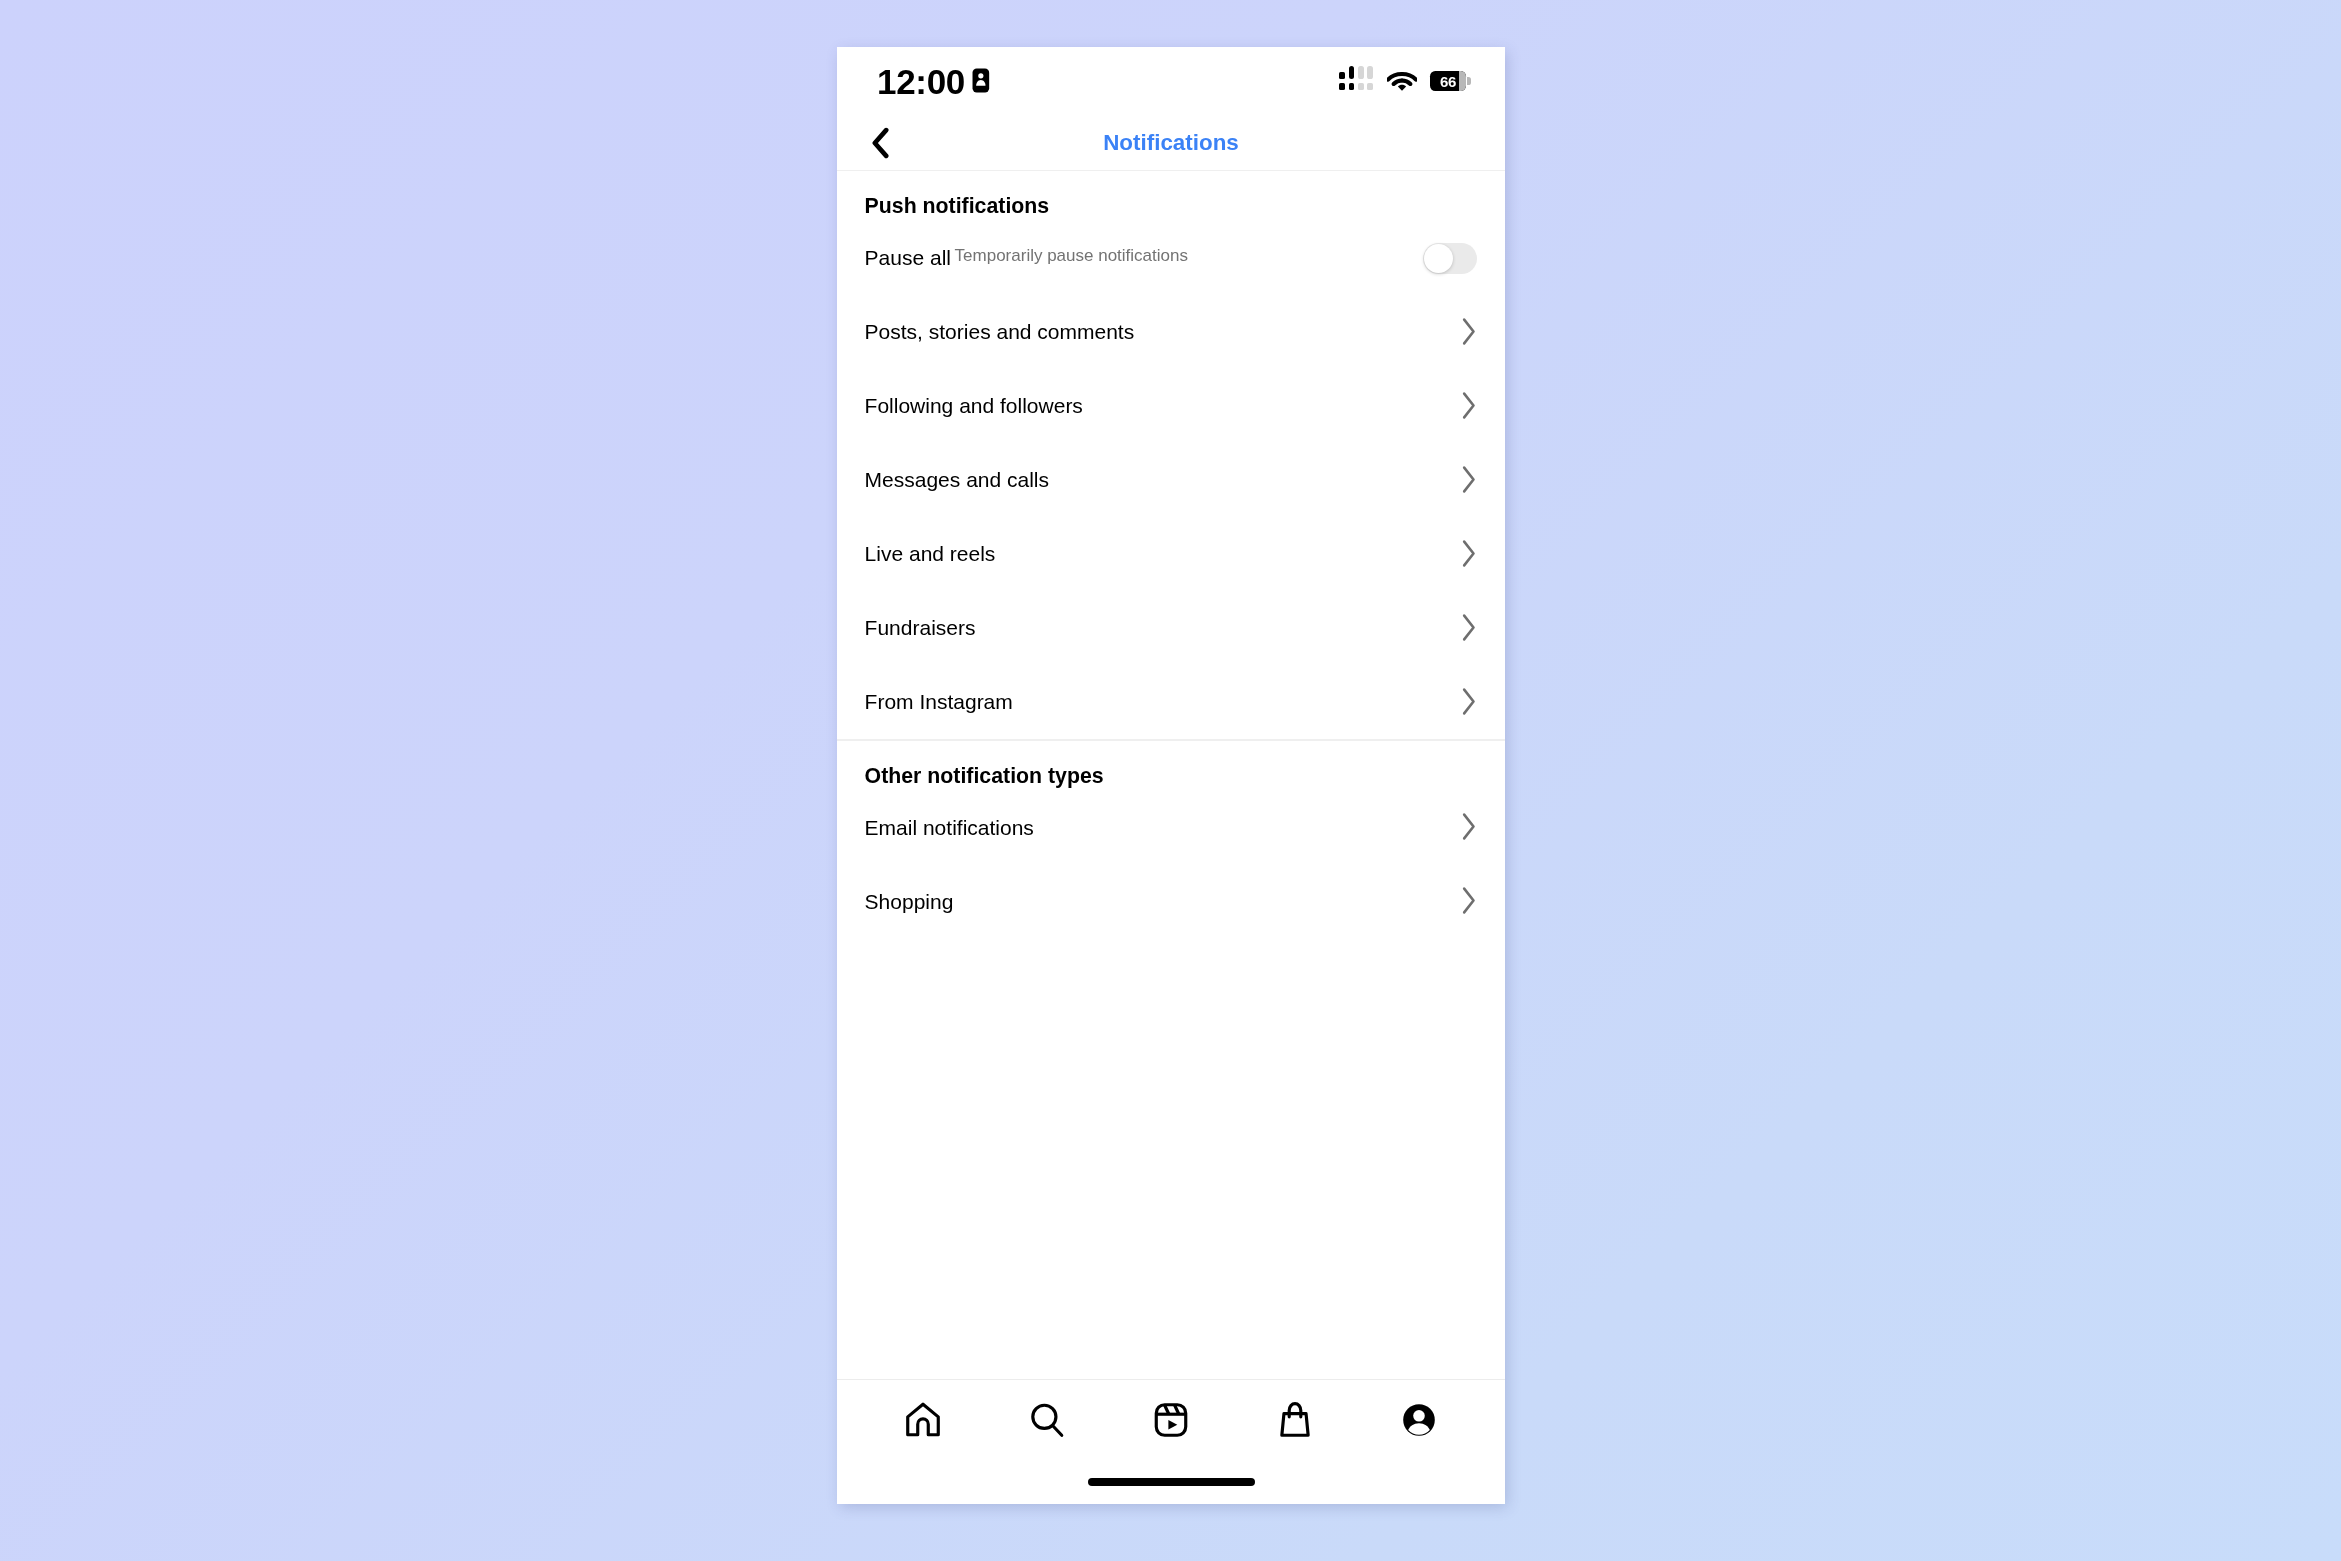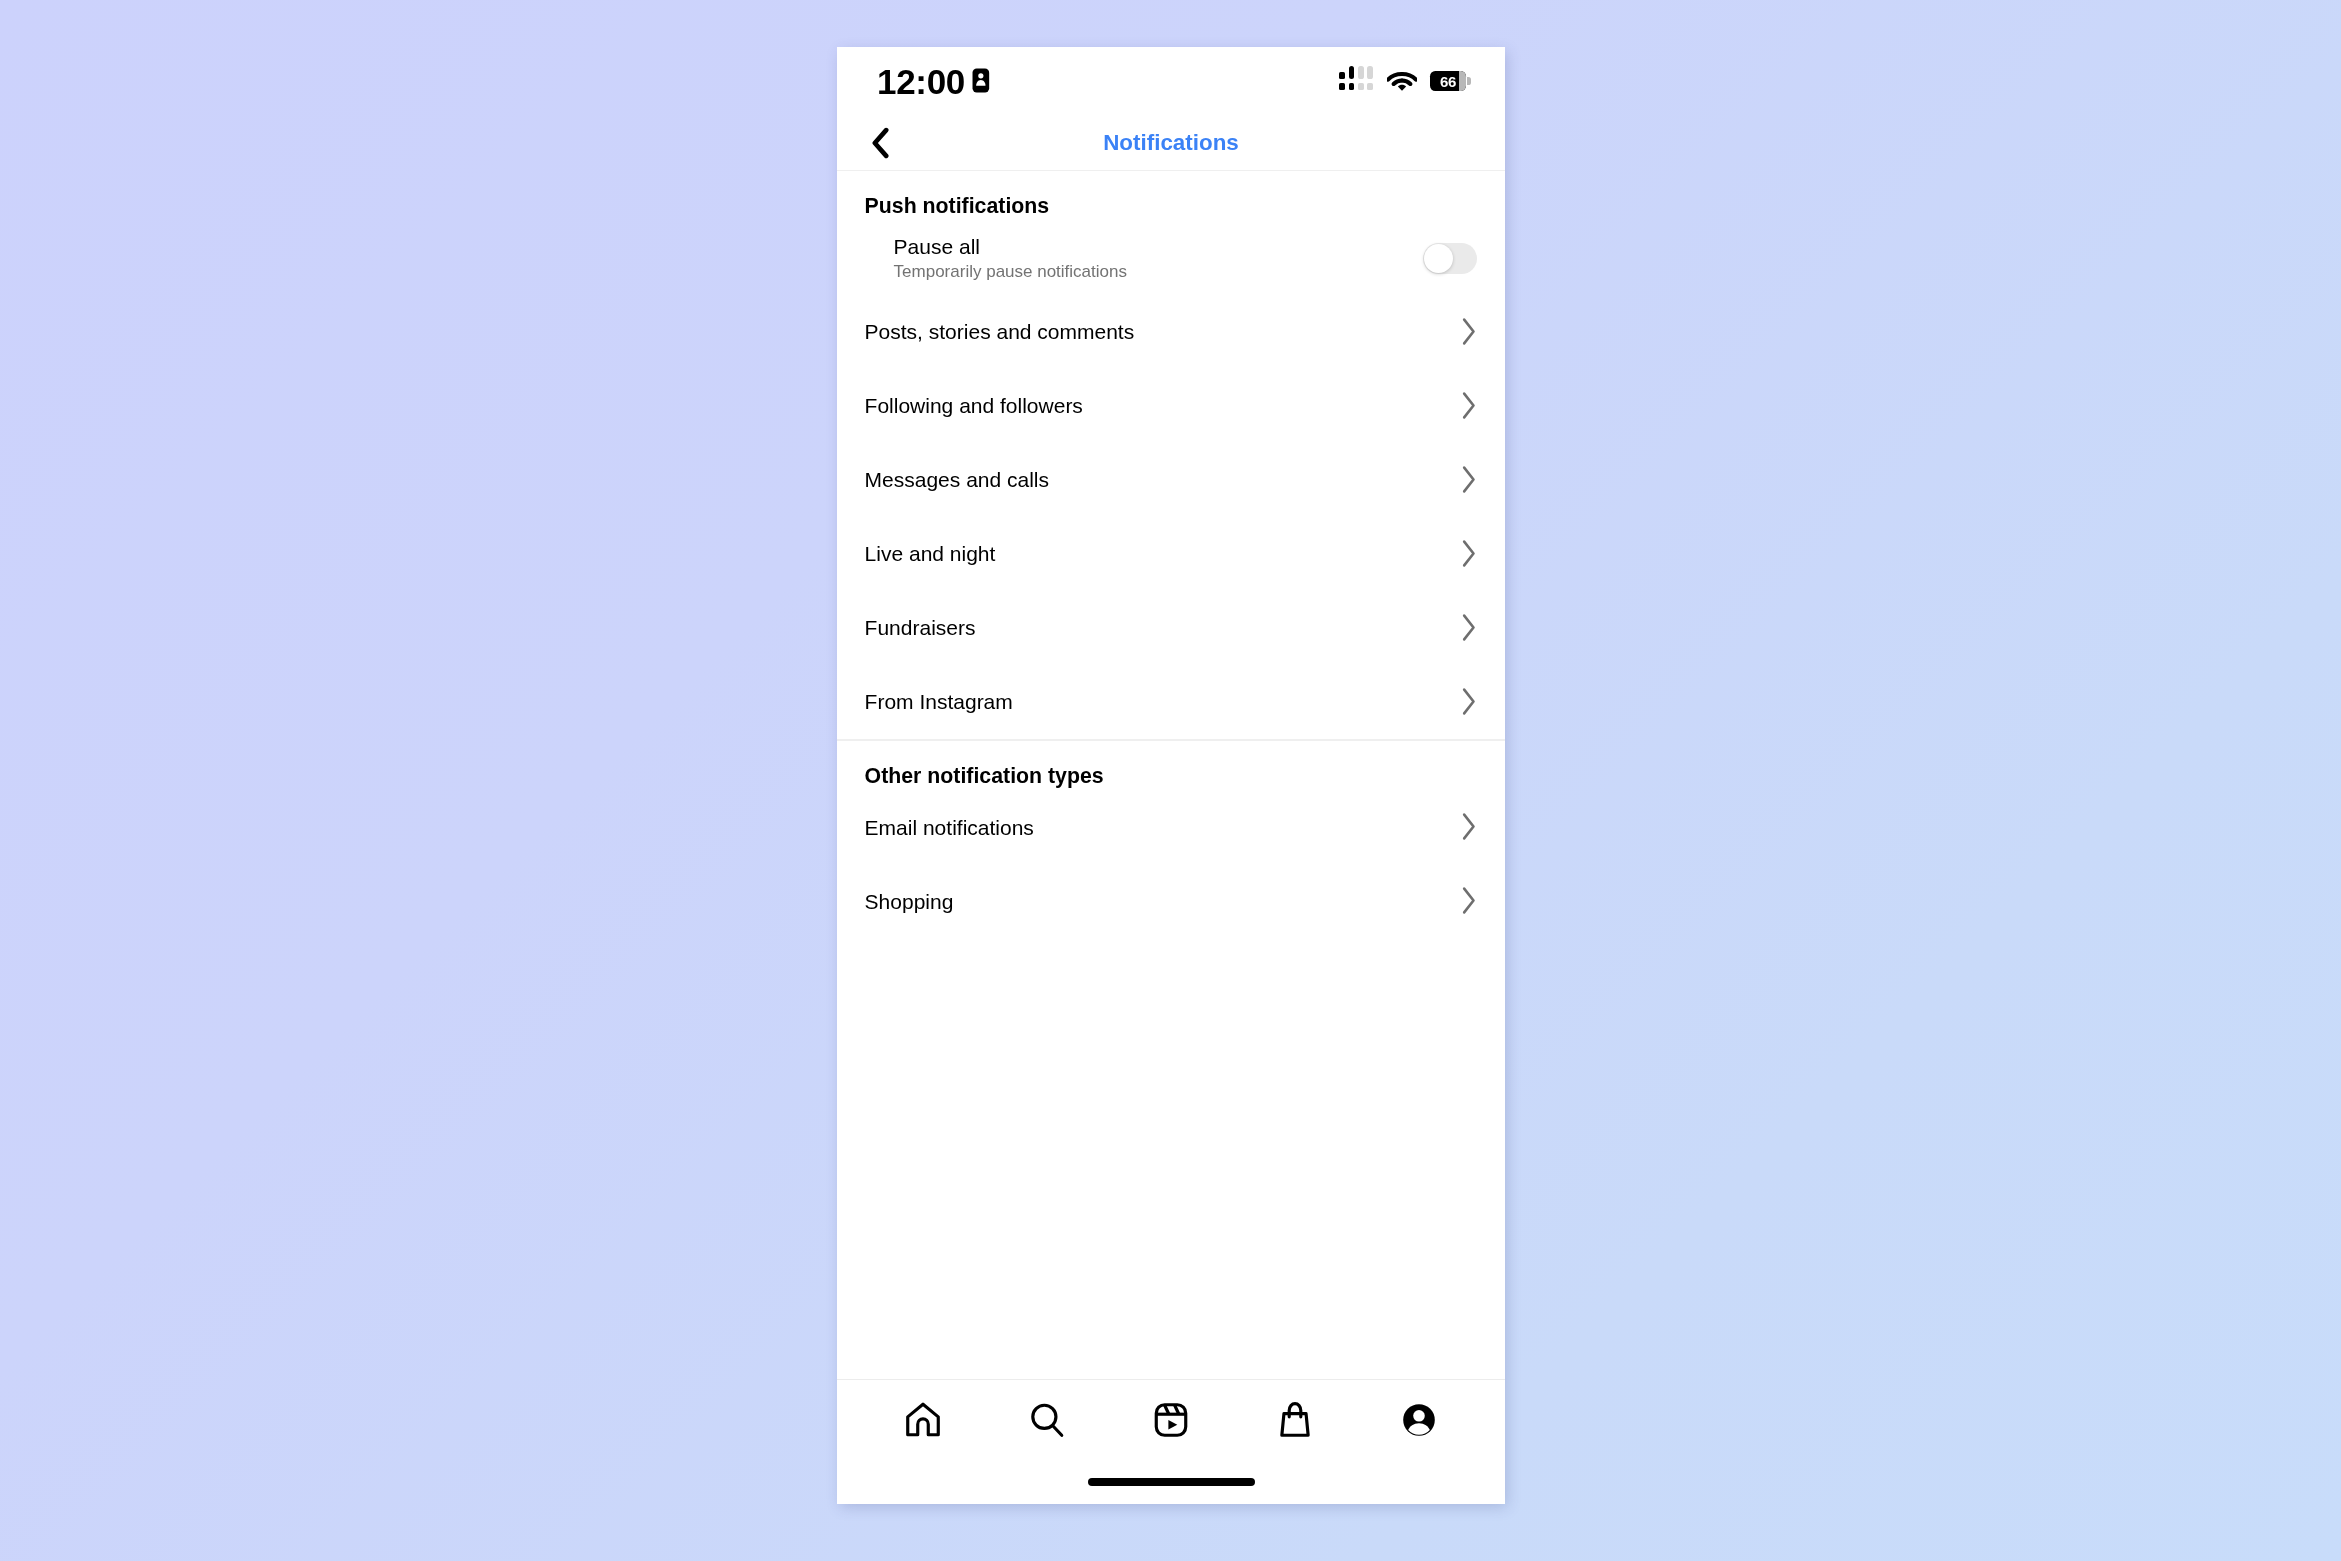--- a/index.html
+++ b/index.html
@@ -155,21 +155,21 @@
 
   .row {
     display: flex;
     align-items: center;
     justify-content: space-between;
     padding: 0 27.6px 0 27.6px;
     box-sizing: border-box;
     height: 74px;
   }
   .row.two-line { height: 74px; }
-  .row-text { display: flex; flex-direction: column; gap: 3.6px; margin-left: 29px; }
+  .row-text { display: flex; flex-direction: row; gap: 3.6px; }
   .row-title {
     font-size: 21px;
     color: #000;
     line-height: 1.12;
   }
   .row-sub {
     font-size: 17px;
     color: #737373;
     line-height: 1.12;
   }
@@ -336,21 +336,21 @@
     <div class="row">
       <span class="row-title">Messages and calls</span>
       <span class="chev-right">
         <svg width="17.7" height="29" viewBox="0 0 34 56">
             <path d="M8 5 L26 28 L8 51" stroke="#6e6e6e" stroke-width="5" fill="none" stroke-linecap="round" stroke-linejoin="round"></path>
           </svg>
       </span>
     </div>
 
     <div class="row">
-      <span class="row-title">Live and night</span>
+      <span class="row-title">Live and reels</span>
       <span class="chev-right">
         <svg width="17.7" height="29" viewBox="0 0 34 56">
             <path d="M8 5 L26 28 L8 51" stroke="#6e6e6e" stroke-width="5" fill="none" stroke-linecap="round" stroke-linejoin="round"></path>
           </svg>
       </span>
     </div>
 
     <div class="row">
       <span class="row-title">Fundraisers</span>
       <span class="chev-right">

